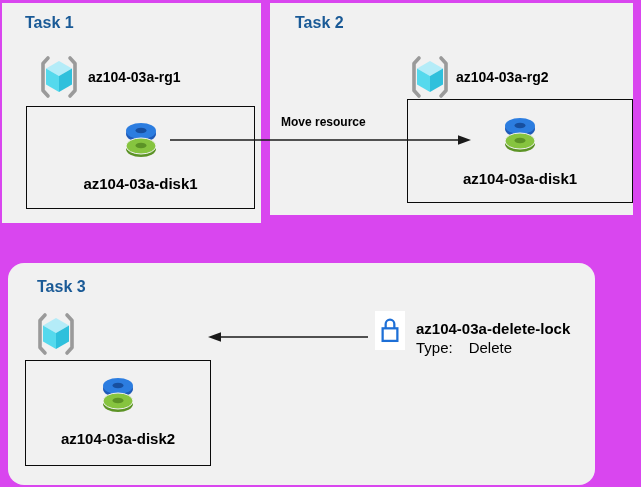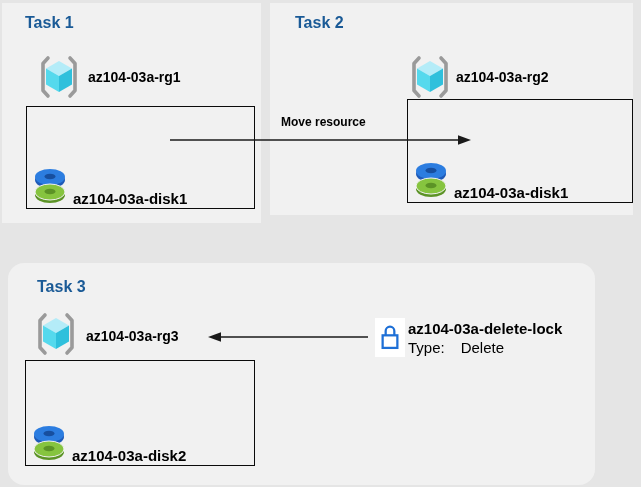--- a/index.html
+++ b/index.html
@@ -3,21 +3,21 @@
 <meta charset="utf-8">
 <style>
   * { margin: 0; padding: 0; box-sizing: border-box; }
   html, body { background: #ffffff; }
   body { font-family: "Liberation Sans", sans-serif; color: #000; }
 
   .canvas {
     position: relative;
     width: 641px;
     height: 487px;
-    background: #e5e5e5;
+    background: #d946ef;
     overflow: hidden;
   }
 
   .panel {
     position: absolute;
     background: #f1f1f1;
   }
   #panel-task1 { left: 2px;   top: 3px;   width: 259px; height: 220px; }
   #panel-task2 { left: 270px; top: 3px;   width: 363px; height: 212px; }
   #panel-task3 { left: 8px;   top: 263px; width: 587px; height: 222px; border-radius: 16px; }
@@ -47,26 +47,27 @@
     white-space: nowrap;
   }
   #panel-task1 .rg-label { left: 86px;  top: 64px; }
   #panel-task2 .rg-label { left: 186px; top: 64px; }
   #panel-task3 .rg-label { left: 78px;  top: 63px; }
 
   .resource-box {
     position: absolute;
     border: 1.5px solid #0a0a0a;
     display: flex;
-    flex-direction: row;
-    align-items: flex-end;
+    flex-direction: column;
+    align-items: center;
+    gap: 7px;
   }
   #panel-task1 .resource-box { left: 24px;  top: 103px; width: 229px; height: 103px; padding-top: 13px; }
   #panel-task2 .resource-box { left: 137px; top: 96px;  width: 226px; height: 104px; padding-top: 15px; }
-  #panel-task3 .resource-box { left: 17px;  top: 97px;  width: 230px; height: 106px; padding-top: 14px; }
+  #panel-task3 .resource-box { left: 17px;  top: 97px;  width: 186px; height: 106px; padding-top: 14px; }
 
   .resource-label {
     margin-top: 6px;
     font-size: 15px;
     font-weight: bold;
     line-height: 18px;
     white-space: nowrap;
   }
 
   .move-arrow-svg {
@@ -84,22 +85,22 @@
 
   .lock-arrow-svg {
     position: absolute;
     left: 205px; top: 329px;
   }
 
   .lock-annotation {
     position: absolute;
     left: 375px; top: 311px;
     display: flex;
-    gap: 3px;
-    align-items: flex-end;
+    gap: 11px;
+    align-items: flex-start;
   }
   .lock-box {
     width: 30px; height: 39px;
     background: #ffffff;
     display: flex;
     align-items: center;
     justify-content: center;
     flex: 0 0 auto;
   }
   .lock-text { padding-top: 8px; }
@@ -191,21 +192,20 @@
 
     <div class="rg-icon">
       <svg width="48" height="44" viewBox="0 0 48 44">
         <path d="M13 3 L8 8.5 L8 35.5 L13 41" fill="none" stroke="#9a9a9a" stroke-width="3.6" stroke-linecap="round" stroke-linejoin="round"></path>
         <path d="M35 3 L40 8.5 L40 35.5 L35 41" fill="none" stroke="#9a9a9a" stroke-width="3.6" stroke-linecap="round" stroke-linejoin="round"></path>
         <polygon points="24,6 37,13.5 24,21 11,13.5" fill="#b4ecf8"></polygon>
         <polygon points="11,13.5 24,21 24,37 11,29.5" fill="#55d9ed"></polygon>
         <polygon points="37,13.5 24,21 24,37 37,29.5" fill="#2fc0dc"></polygon>
       </svg>
     </div>
-    <div class="rg-label">az104-03a-rg3</div>
 
     <div class="resource-box">
       <div>
         <svg width="46" height="38" viewBox="0 0 46 38">
           <ellipse cx="23" cy="14" rx="15" ry="8" fill="#1f5bb8"></ellipse>
           <ellipse cx="23" cy="11" rx="15" ry="8" fill="#2c7de0"></ellipse>
           <ellipse cx="23" cy="10.5" rx="5.5" ry="2.8" fill="#174f9f"></ellipse>
           <ellipse cx="23" cy="29" rx="15" ry="8" fill="#5c9326"></ellipse>
           <ellipse cx="23" cy="26" rx="15" ry="8" fill="#86c43f" stroke="#f1f1f1" stroke-width="1"></ellipse>
           <ellipse cx="23" cy="25.5" rx="5.5" ry="2.8" fill="#5c9326"></ellipse>

